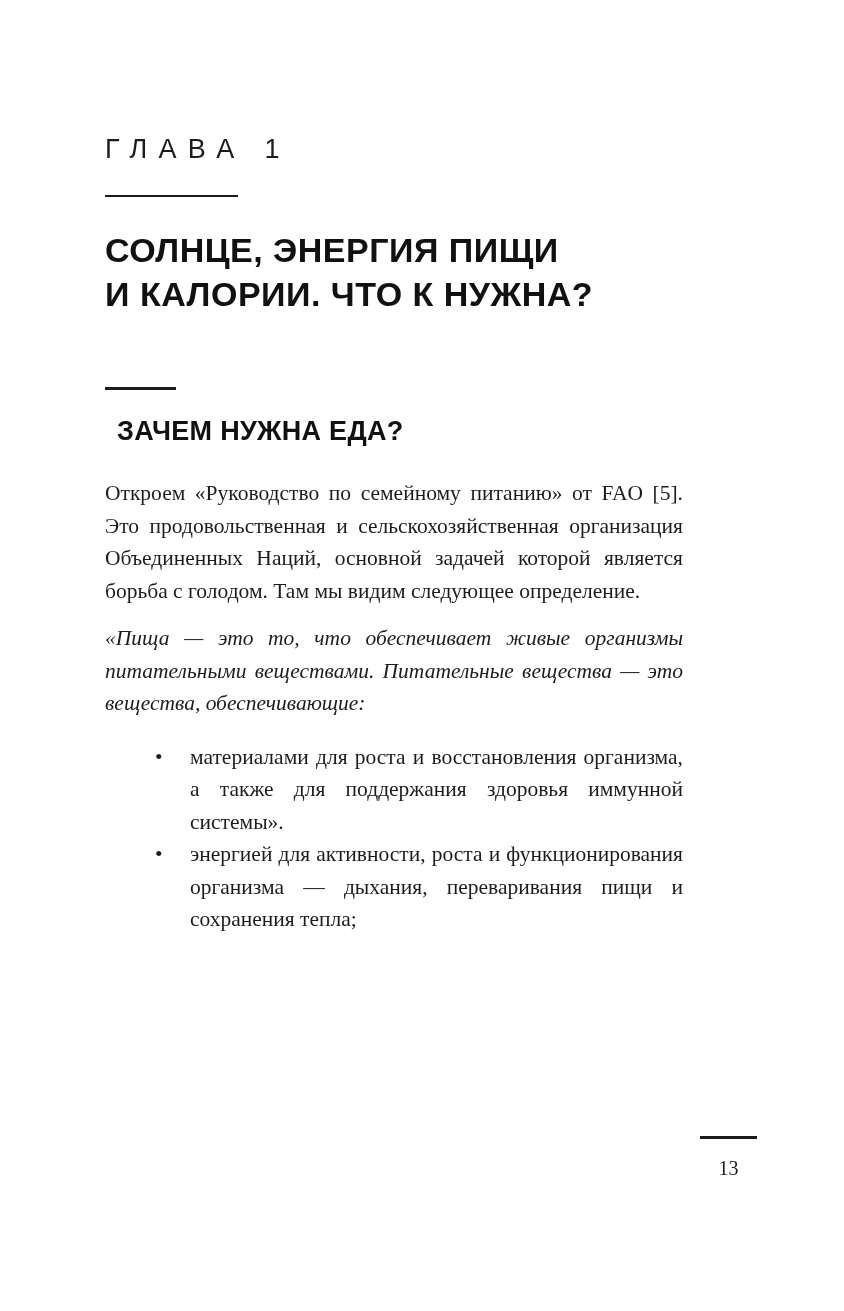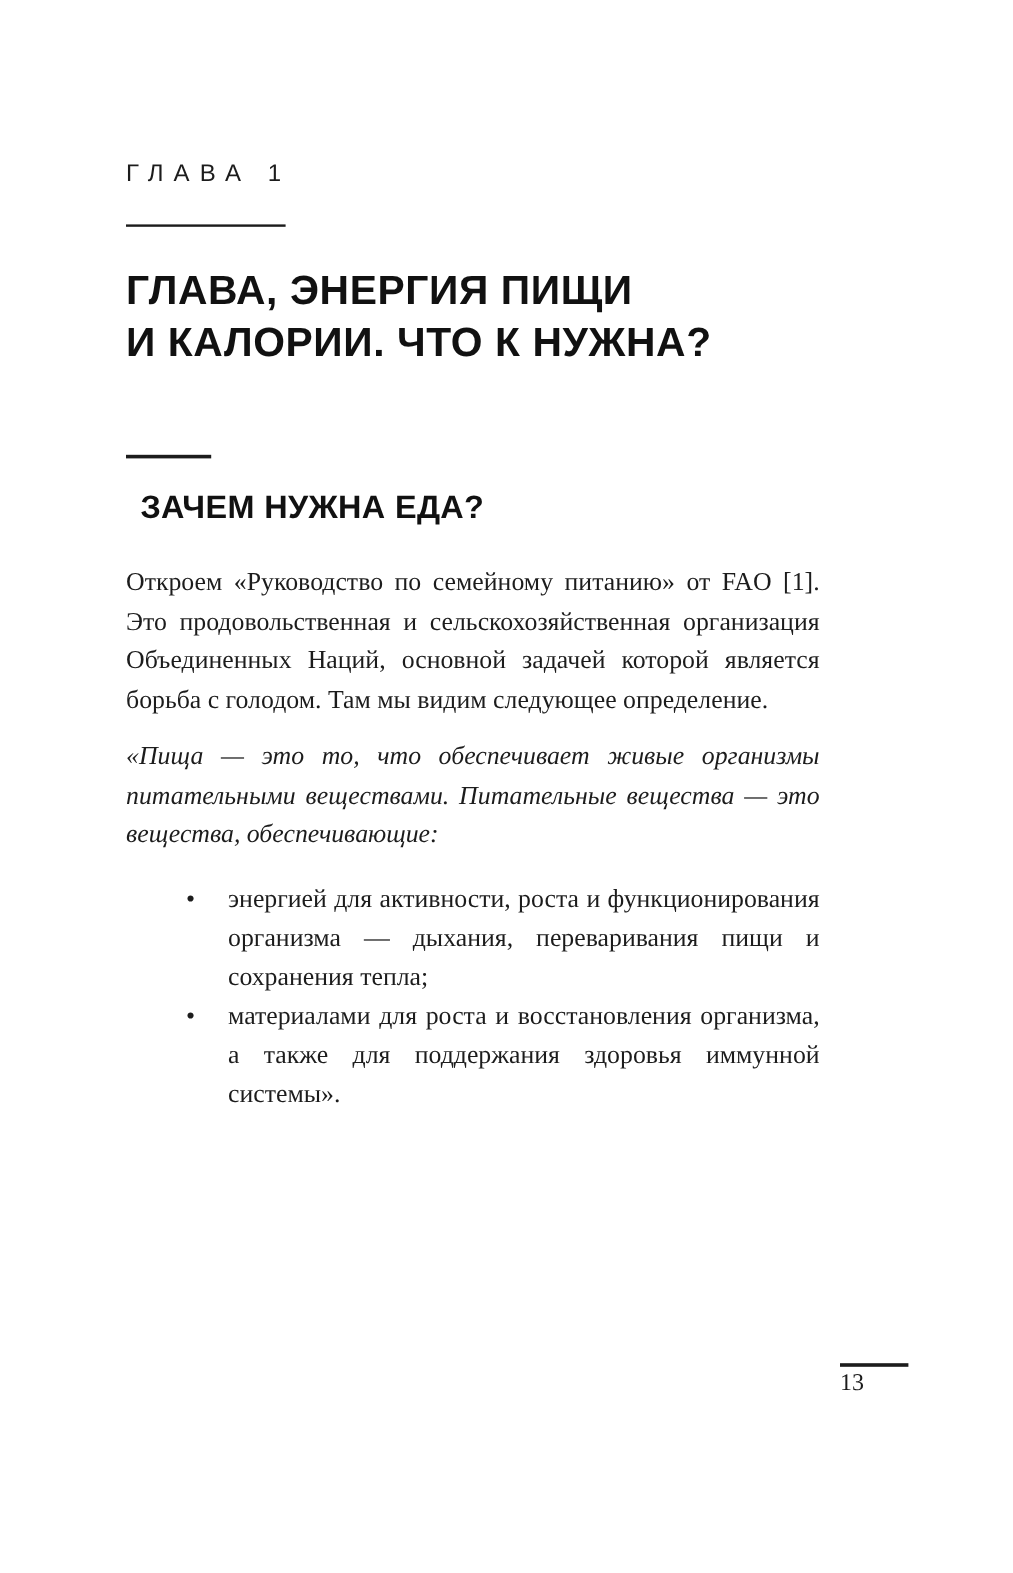--- a/index.html
+++ b/index.html
@@ -21,21 +21,21 @@
     position: absolute;
     left: 105px;
     top: 0;
     width: 578px;
   }
 
   
   .chapter-label {
     margin-top: 134px;
     font-family: "Liberation Sans", sans-serif;
-    font-size: 20px;
+    font-size: 27px;
     font-weight: 400;
     letter-spacing: 0.42em;
     color: #1c1c1c;
   }
   .chapter-rule {
     margin-top: 30px;
     width: 133px;
     height: 2px;
     background: #1c1c1c;
   }
@@ -108,53 +108,53 @@
     top: 1136px;
     right: 87px;
     width: 57px;
   }
   .footer-rule {
     width: 57px;
     height: 2.5px;
     background: #1c1c1c;
   }
   .page-number {
-    margin-top: 2px;
+    margin-top: 18px;
     font-family: "Liberation Serif", serif;
     font-size: 20px;
-    text-align: left;
+    text-align: center;
     color: #1c1c1c;
   }
 </style>
 </head>
 <body>
 
 <div class="page">
   <div class="content">
 
     <div class="chapter-label">ГЛАВА 1</div>
 
     <div class="chapter-rule"></div>
 
     <h1 class="chapter-title">
-      <span>ГЛАВА, ЭНЕРГИЯ ПИЩИ</span><br>
+      <span>СОЛНЦЕ, ЭНЕРГИЯ ПИЩИ</span><br>
       <span>И КАЛОРИИ. ЧТО К НУЖНА?</span>
     </h1>
 
     <div class="section-rule"></div>
 
     <h2 class="section-heading">ЗАЧЕМ НУЖНА ЕДА?</h2>
 
     <div class="body-text">
-      <p>Откроем «Руководство по семейному питанию» от FAO [1]. Это продовольственная и сельскохозяйственная организация Объединенных Наций, основной задачей которой является борьба с голодом. Там мы видим следующее определение.</p>
+      <p>Откроем «Руководство по семейному питанию» от FAO [5]. Это продовольственная и сельскохозяйственная организация Объединенных Наций, основной задачей которой является борьба с голодом. Там мы видим следующее определение.</p>
       <p>«Пища — это то, что обеспечивает живые организмы питательными веществами. Питательные вещества — это вещества, обеспечивающие:</p>
 
       <ul class="bullet-list">
+        <li>материалами для роста и восстановления организма, а также для поддержания здоровья иммунной системы».</li>
         <li>энергией для активности, роста и функционирования организма — дыхания, переваривания пищи и сохранения тепла;</li>
-        <li>материалами для роста и восстановления организма, а также для поддержания здоровья иммунной системы».</li>
       </ul>
     </div>
 
   </div>
 
   <div class="footer">
     <div class="footer-rule"></div>
     <div class="page-number">13</div>
   </div>
 </div>

